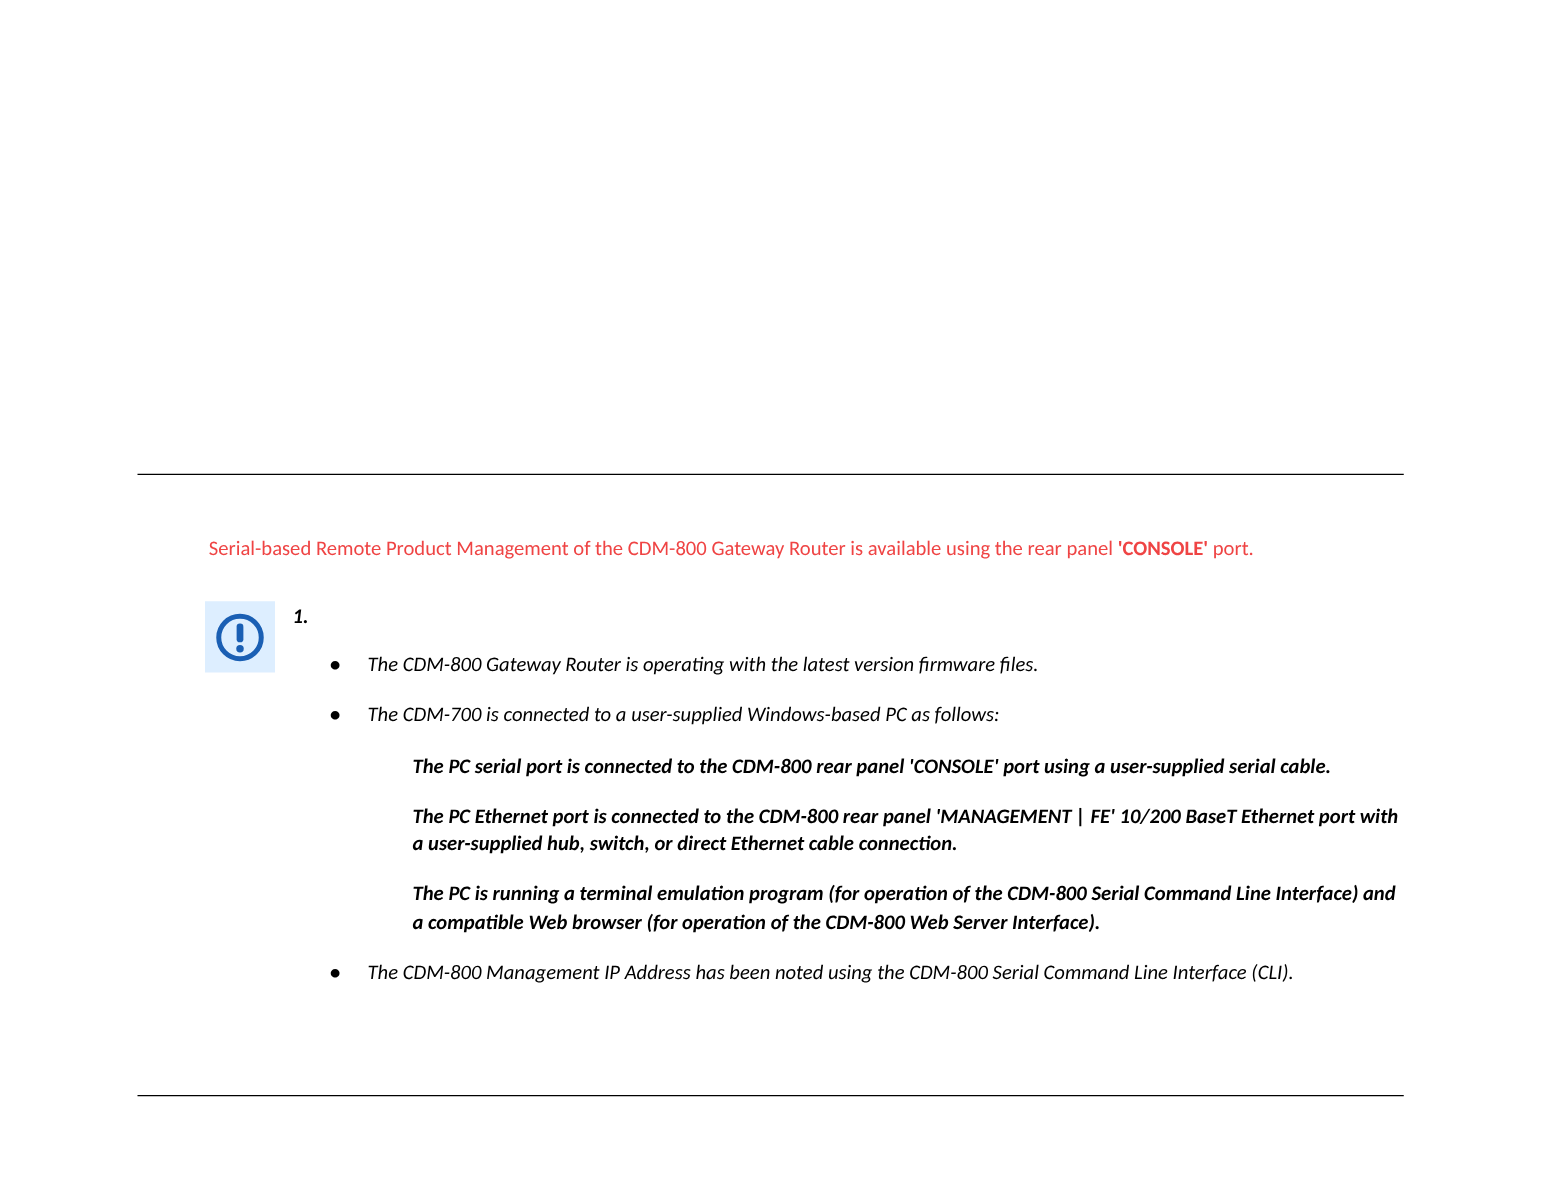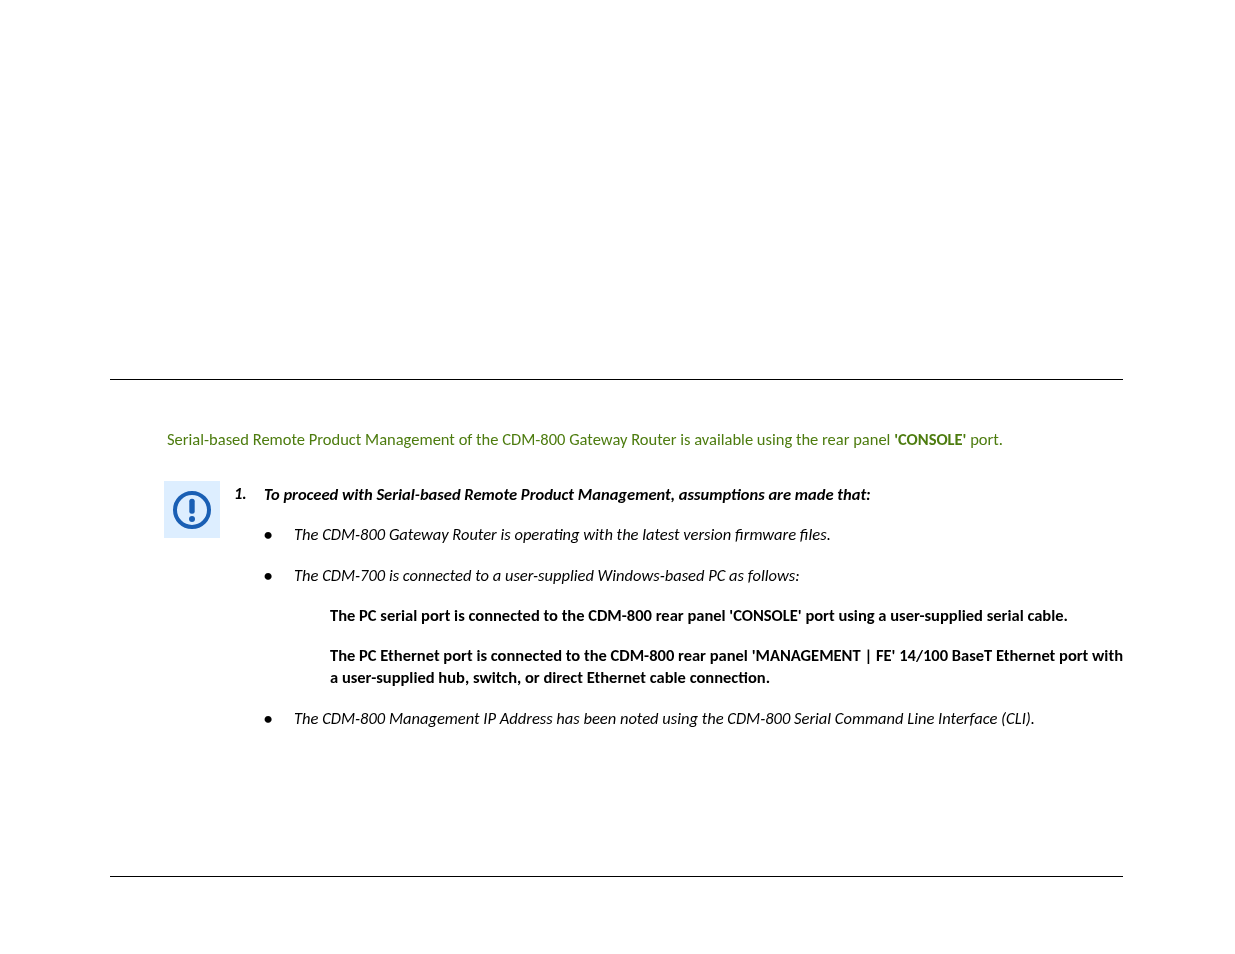--- a/index.html
+++ b/index.html
@@ -19,21 +19,21 @@
       left: 110px;
       right: 112px;
       top: 379px;
     }
     .top-rule {
       border-top: 1px solid #000;
       margin-bottom: 48px;
     }
     .intro-paragraph {
       font-size: 16.5px;
-      color: #4d7c0f;
+      color: #ef4444;
       margin-left: 57px;
       margin-right: 40px;
       line-height: 1.4;
     }
     .intro-paragraph .bold {
       font-weight: bold;
     }
     .note-block {
       display: flex;
       margin-top: 30px;
@@ -98,20 +98,21 @@
       font-style: italic;
       font-size: 16.5px;
       line-height: 1.35;
       flex: 1;
     }
     .sub-list {
       padding-left: 96px;
     }
     .sub-item {
       font-weight: bold;
+      font-style: italic;
       font-size: 16.5px;
       line-height: 1.35;
       margin-bottom: 18px;
     }
     .bottom-rule {
       position: absolute;
       left: 110px;
       right: 112px;
       top: 876px;
       border-top: 1px solid #000;
@@ -131,37 +132,37 @@
     <div class="note-icon">
       <svg viewBox="0 0 44 44">
         <circle cx="22" cy="22" r="17" fill="none" stroke="#1a5fb4" stroke-width="4"></circle>
         <rect x="19.3" y="10.8" width="5.4" height="15" rx="2.5" fill="#1a5fb4"></rect>
         <circle cx="22" cy="31" r="3" fill="#1a5fb4"></circle>
       </svg>
     </div>
     <div class="note-content">
       <div class="ol-row">
         <div class="ol-num">1.</div>
-        <div class="ol-text">To proceed with Serial-based Remote Product Management, assumptions are made that:</div>
       </div>
 
       <ul class="bullet-list">
         <li class="bullet-item">
           <span class="bullet-dot">•</span>
           <span class="bullet-text">The CDM-800 Gateway Router is operating with the latest version firmware files.</span>
         </li>
         <li class="bullet-item">
           <span class="bullet-dot">•</span>
           <span class="bullet-text">The CDM-700 is connected to a user-supplied Windows-based PC as follows:</span>
         </li>
       </ul>
 
       <div class="sub-list">
         <div class="sub-item">The PC serial port is connected to the CDM-800 rear panel 'CONSOLE' port using a user-supplied serial cable.</div>
-        <div class="sub-item">The PC Ethernet port is connected to the CDM-800 rear panel 'MANAGEMENT | FE' 14/100 BaseT Ethernet port with a user-supplied hub, switch, or direct Ethernet cable connection.</div>
+        <div class="sub-item">The PC Ethernet port is connected to the CDM-800 rear panel 'MANAGEMENT | FE' 10/200 BaseT Ethernet port with a user-supplied hub, switch, or direct Ethernet cable connection.</div>
+        <div class="sub-item">The PC is running a terminal emulation program (for operation of the CDM-800 Serial Command Line Interface) and a compatible Web browser (for operation of the CDM-800 Web Server Interface).</div>
       </div>
 
       <ul class="bullet-list">
         <li class="bullet-item">
           <span class="bullet-dot">•</span>
           <span class="bullet-text">The CDM-800 Management IP Address has been noted using the CDM-800 Serial Command Line Interface (CLI).</span>
         </li>
       </ul>
     </div>
   </div>

